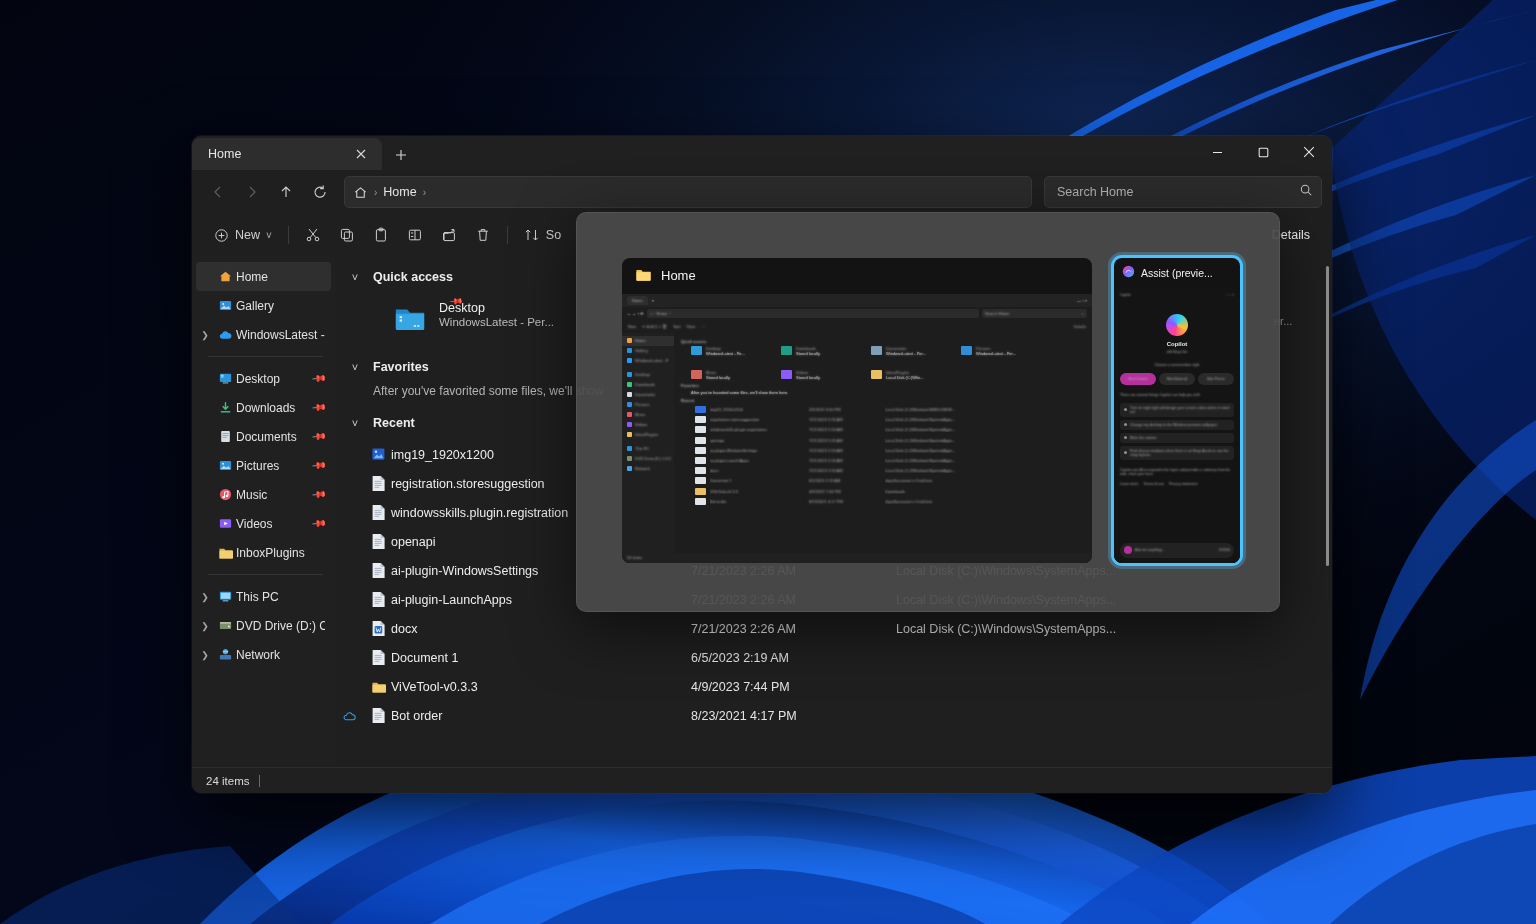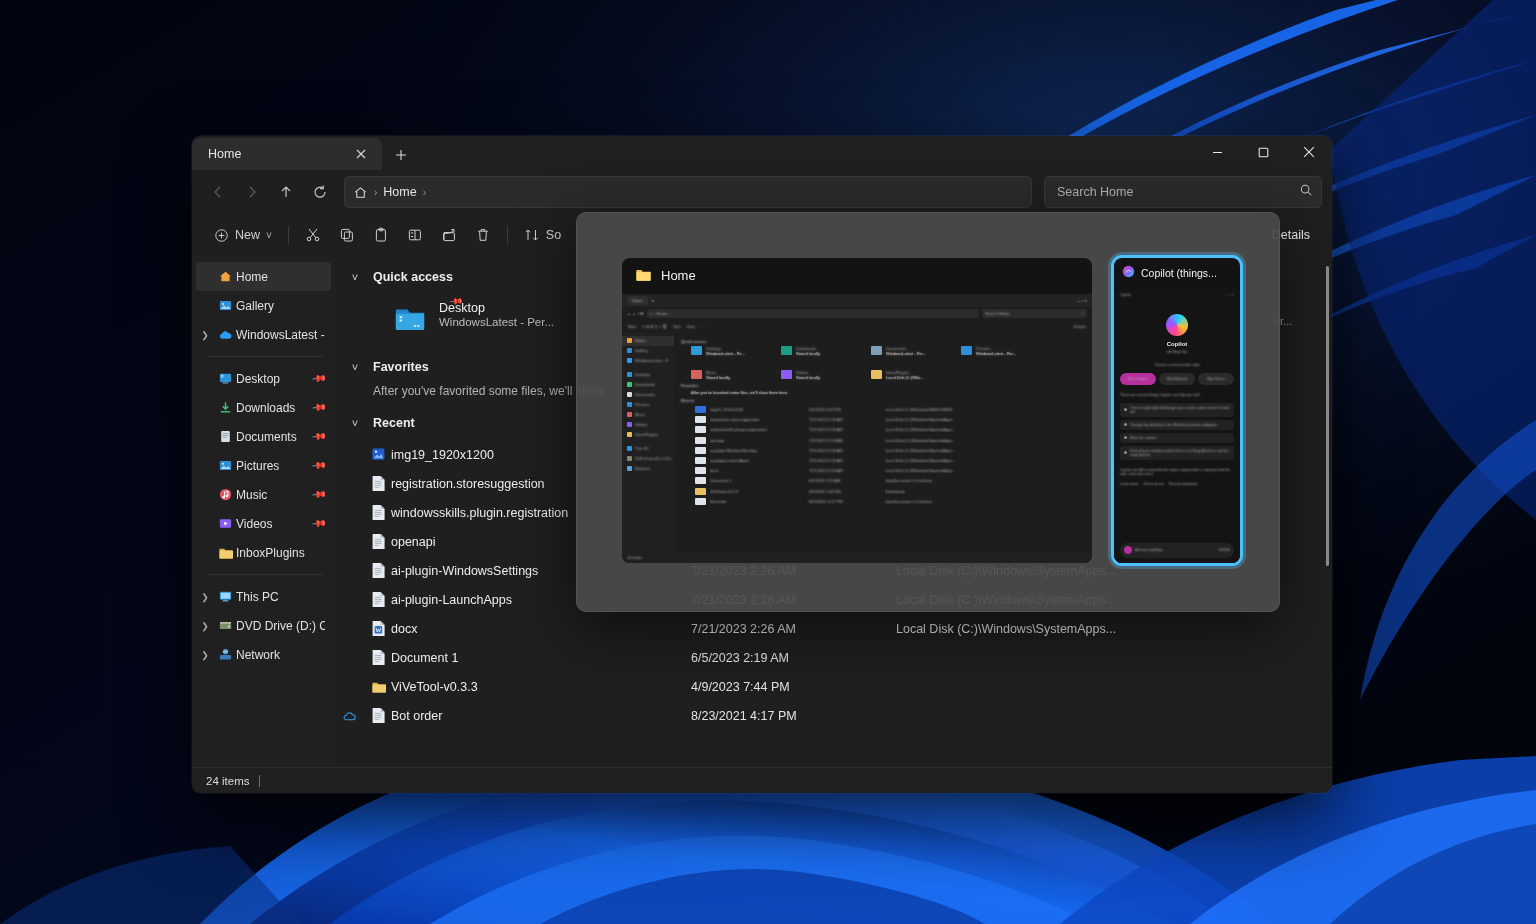--- a/index.html
+++ b/index.html
@@ -964,21 +964,21 @@
               <linearGradient id="cg" x1="0" y1="0" x2="1" y2="1">
             <stop offset="0" stop-color="#f2478e"></stop>
                 <stop offset=".45" stop-color="#8b5cf6"></stop>
                 <stop offset="1" stop-color="#33c5e8"></stop>
           </linearGradient>
             </defs>
           <circle cx="8" cy="8" r="7" fill="url(#cg)"></circle>
           <path d="M5 9.5 a3.2 3.2 0 0 1 6 -1.2" stroke="#fff" stroke-width="1.1" fill="none" opacity=".85"></path>
         </svg>
       </span>
-      <span>Copilot (things...</span>
+      <span>Assist (previe...</span>
     </div>
     <div class="at-prev small">
       <div class="cop">
         <div class="cop-bar">
           <span class="ghost">Copilot</span>
           <span class="ghost">⋯  ▫ ×</span>
         </div>
         <div class="cop-logo"></div>
         <div class="cop-title">Copilot</div>
         <div class="cop-sub ghost">with Bing Chat</div>

